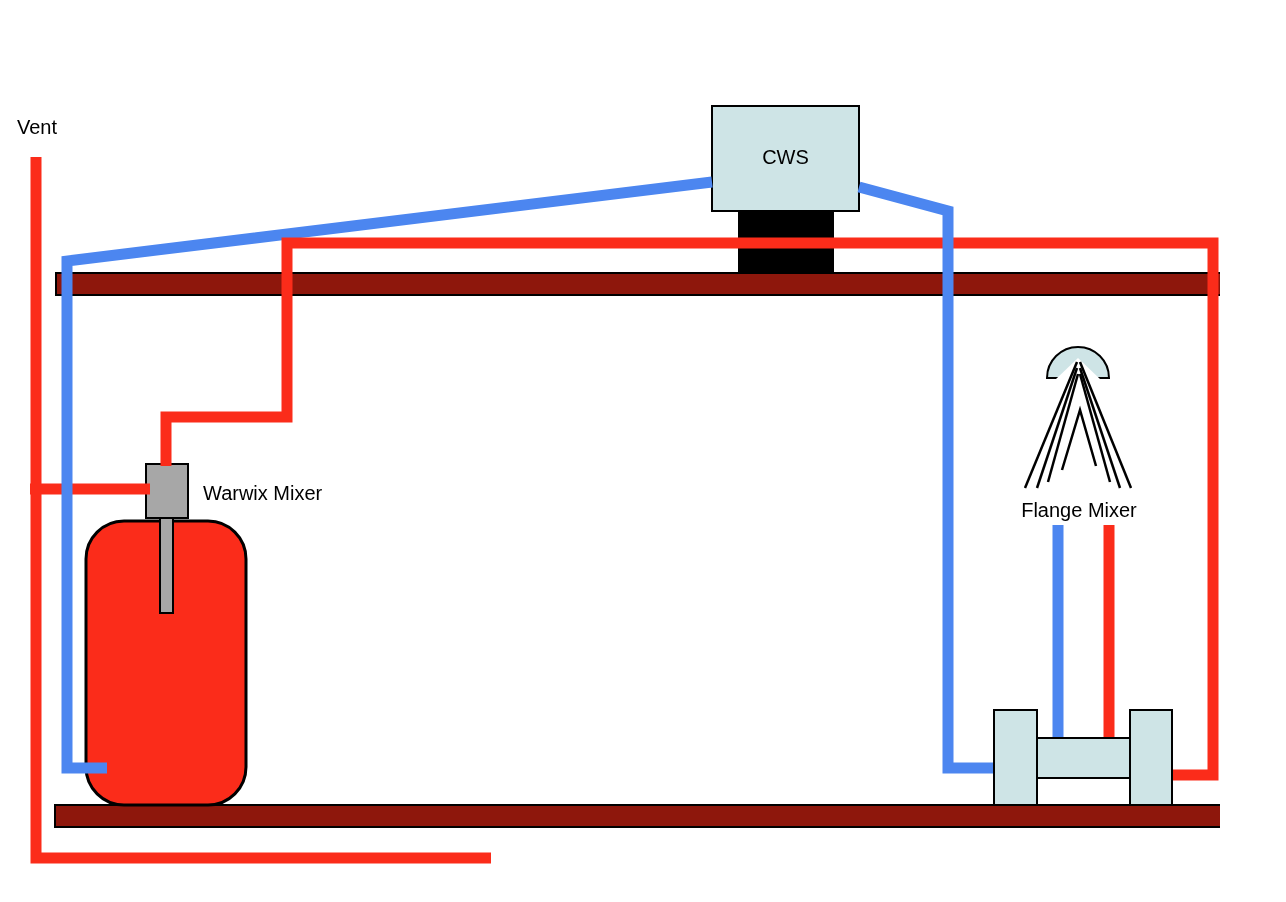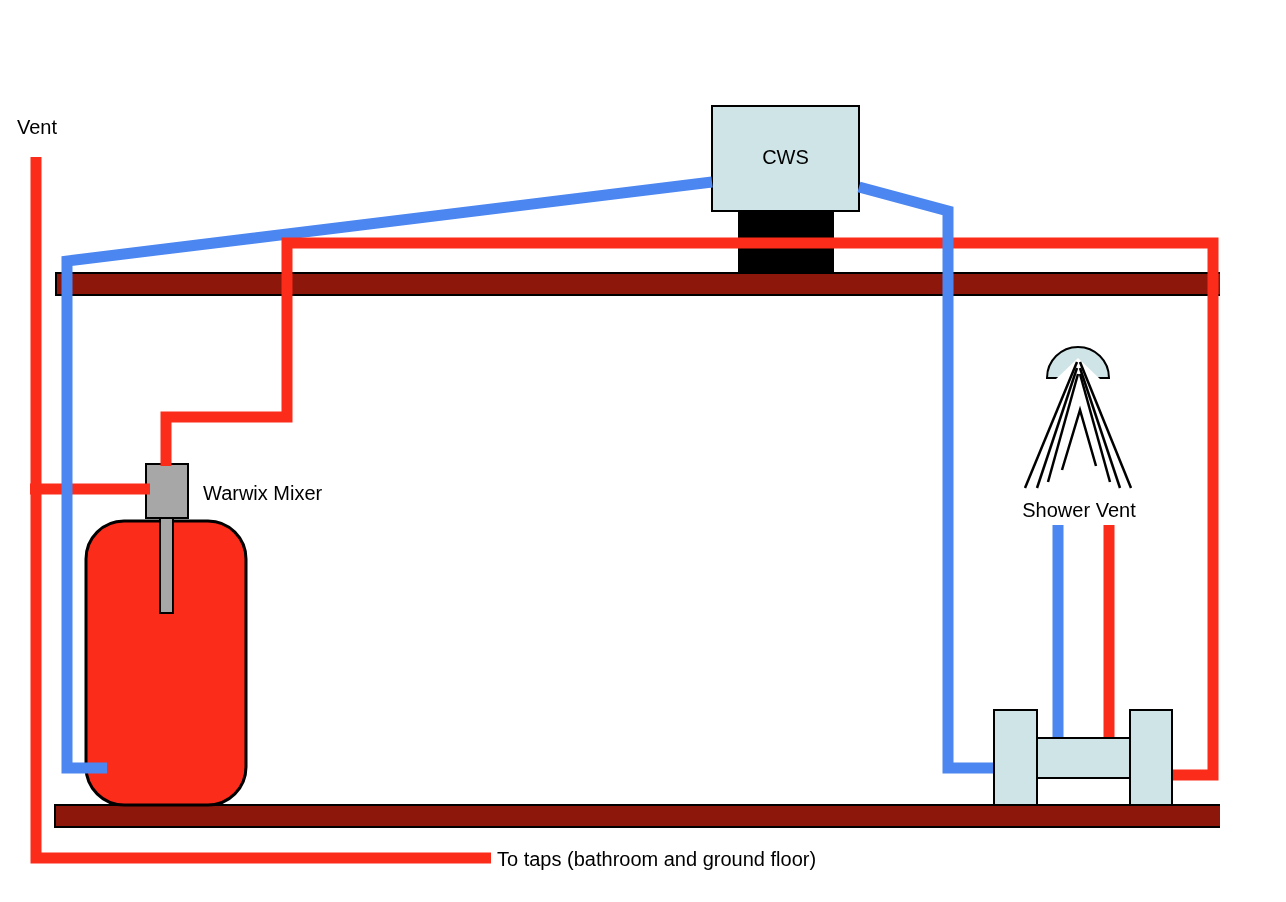--- a/index.html
+++ b/index.html
@@ -82,17 +82,16 @@
       </g>
     </g>
   </svg>
 
   <div class="label" style="left:17px;top:116px;">Vent</div>
 
   <div class="label centered" style="left:712px;top:146px;width:147px;text-align:center;">CWS</div>
 
   <div class="label" style="left:203px;top:482px;">Warwix Mixer</div>
 
-  <div class="label centered" style="left:1005px;top:499px;width:148px;">Shower Vent</div>
+  <div class="label centered" style="left:1005px;top:499px;width:148px;">Flange Mixer</div>
 
-  <div class="label" style="left:497px;top:848px;">To taps (bathroom and ground floor)</div>
 
 </div>
 
 </body></html>

